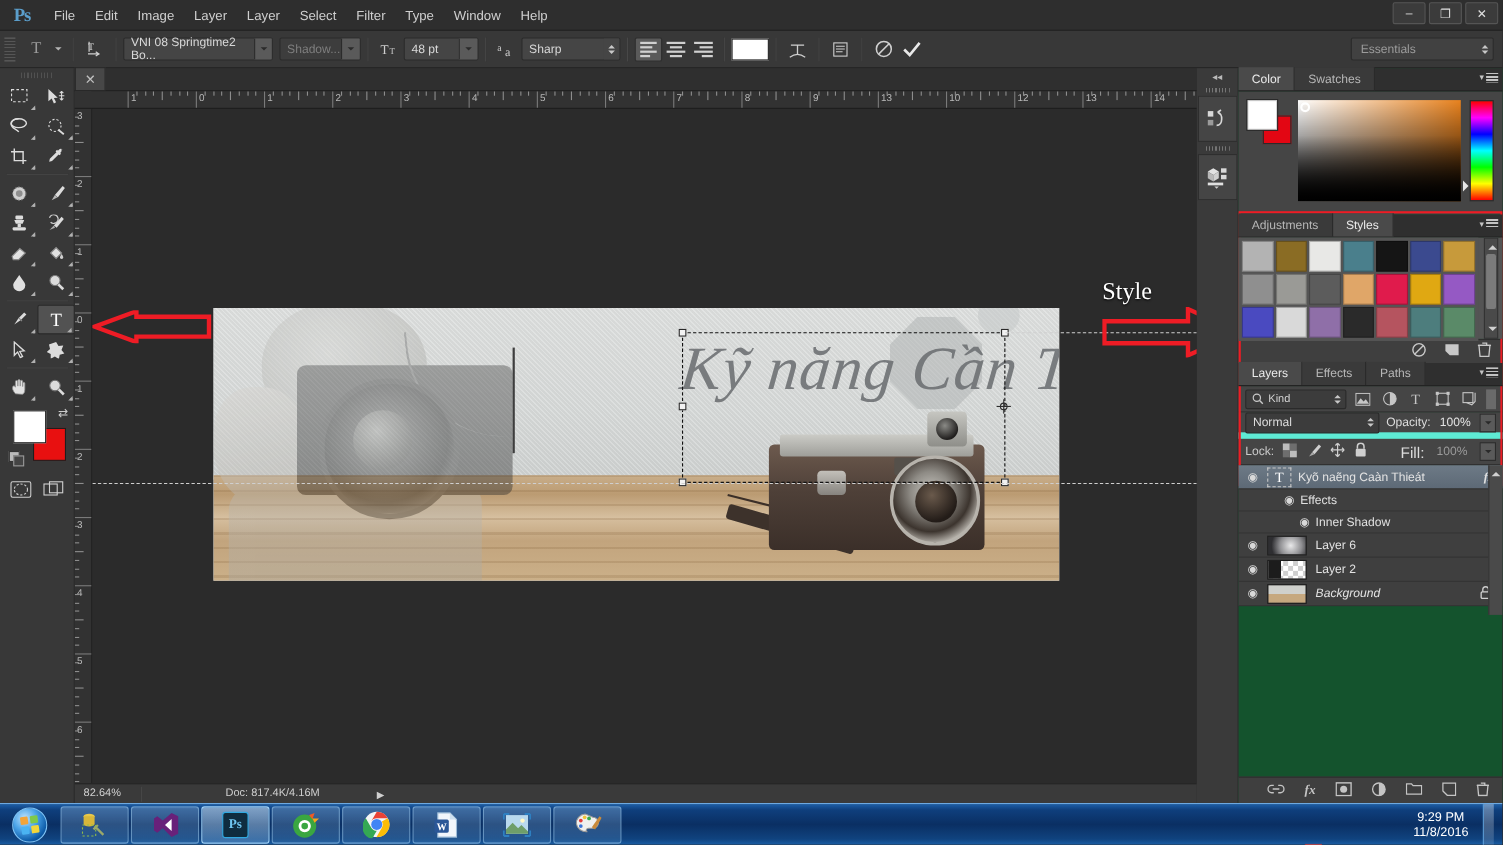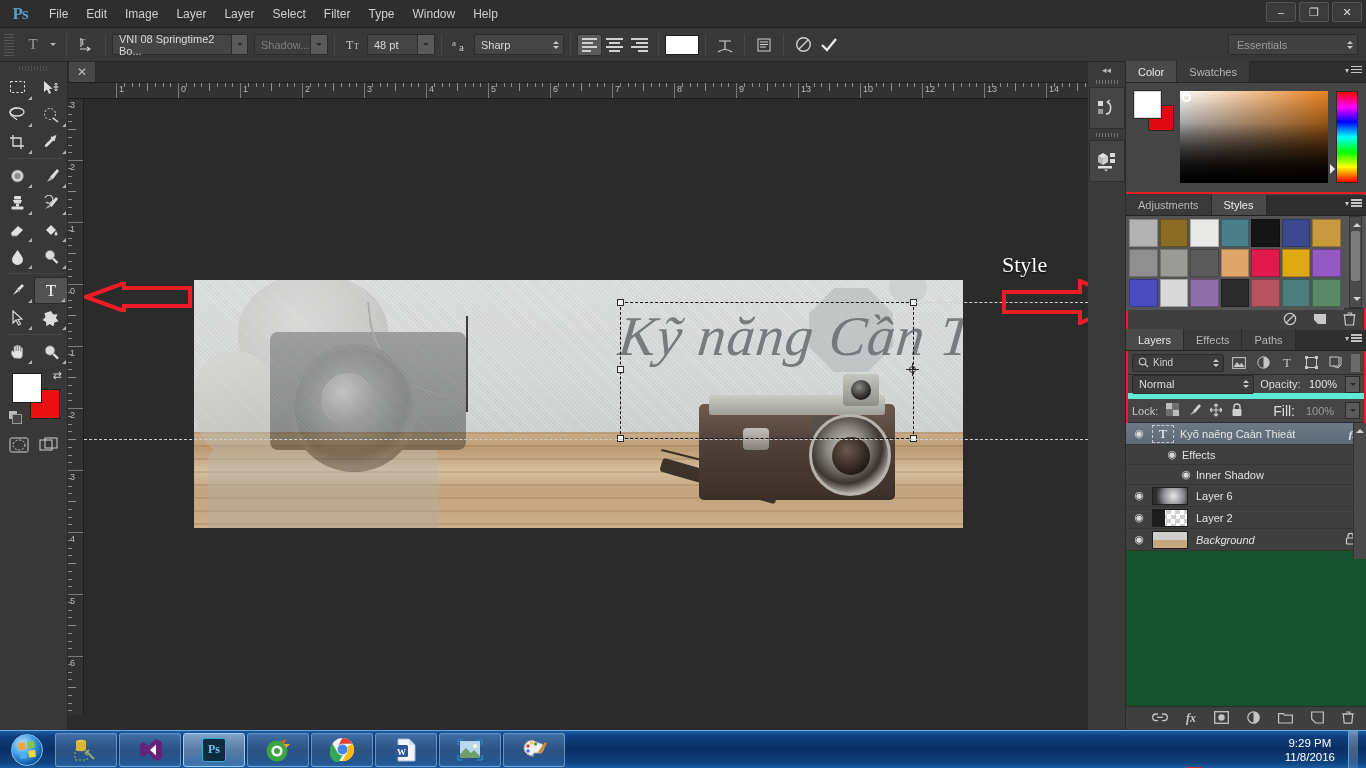--- a/index.html
+++ b/index.html
@@ -842,20 +842,26 @@
     <svg class="arrow-left" style="position:absolute;left:-2px;top:183px;" width="112" height="30" viewBox="0 0 112 30">
       <path d="M108 6 H42 V1 L4 15 L42 29 V24 H108 Z" fill="none" stroke="#ee1c25" stroke-width="4"></path>
     </svg>
     <svg class="arrow-right" style="position:absolute;left:918px;top:180px;" width="130" height="46" viewBox="0 0 130 46">
       <path d="M2 13 H78 V2 L126 23 L78 44 V33 H2 Z" fill="none" stroke="#ee1c25" stroke-width="4"></path>
     </svg>
   </div>
 
   <div class="annot-style">Style</div>
 
+  <div class="statusbar">
+    <div class="sb-zoom">82.64%</div>
+    <div class="sb-sep"></div>
+    <div class="sb-doc">Doc: 817.4K/4.16M</div>
+    <div class="sb-arrow">▶</div>
+  </div>
 
   <div class="dockcol">
     <div class="dc-collapse">◂◂</div>
     <div class="dc-grip"></div>
     <div class="dc-btn">
       <svg width="22" height="20" viewBox="0 0 22 20">
           <rect x="2" y="3" width="5" height="5" fill="#d8d8d8"></rect>
           <rect x="2" y="11" width="5" height="5" fill="#9a9a9a"></rect>
           <path d="M10 16 C16 16 16 5 11 4 M11 4 l3 -2 M11 4 l3 2.4" fill="none" stroke="#d8d8d8" stroke-width="1.5"></path>
         </svg>

